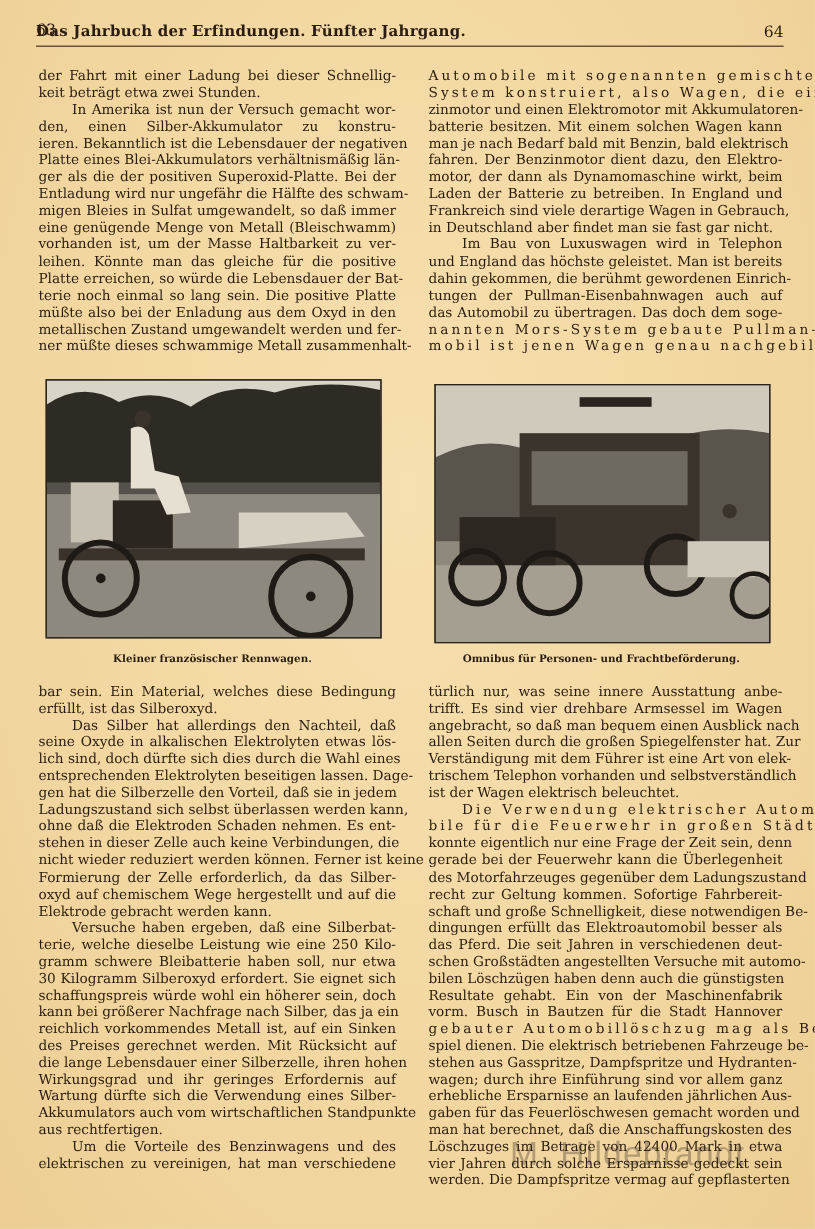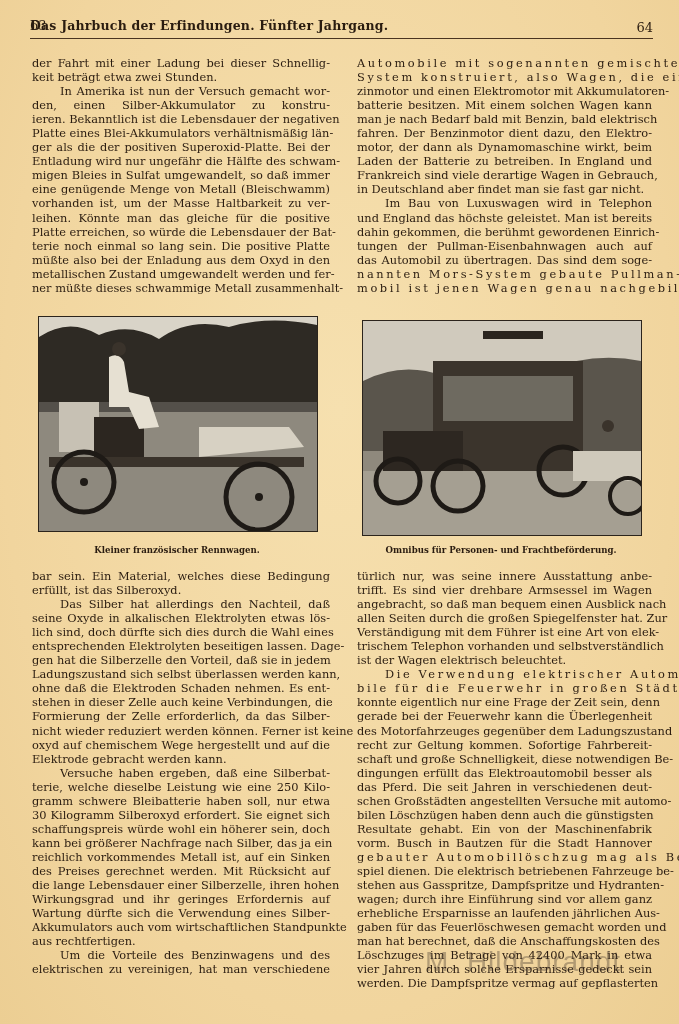--- a/index.html
+++ b/index.html
@@ -99,21 +99,21 @@
       <span class="line">man je nach Bedarf bald mit Benzin, bald elektrisch</span>
       <span class="line">fahren. Der Benzinmotor dient dazu, den Elektro-</span>
       <span class="line">motor, der dann als Dynamomaschine wirkt, beim</span>
       <span class="line">Laden der Batterie zu betreiben. In England und</span>
       <span class="line">Frankreich sind viele derartige Wagen in Gebrauch,</span>
       <span class="line last">in Deutschland aber findet man sie fast gar nicht.</span>
       <span class="line ind">Im Bau von Luxuswagen wird in Telephon</span>
       <span class="line">und England das höchste geleistet. Man ist bereits</span>
       <span class="line">dahin gekommen, die berühmt gewordenen Einrich-</span>
       <span class="line">tungen der Pullman-Eisenbahnwagen auch auf</span>
-      <span class="line">das Automobil zu übertragen. Das sind dem soge-</span>
+      <span class="line">das Automobil zu übertragen. Das doch dem soge-</span>
       <span class="line spaced">nannten Mors-System gebaute Pullman-Auto-</span>
       <span class="line last spaced">mobil ist jenen Wagen genau nachgebildet, na-</span>
     </div>
 
   <div class="figure fig-left">
     <svg viewBox="0 0 278 214" preserveAspectRatio="none">
       <rect x="0" y="0" width="278" height="214" fill="#9a9488"></rect>
       <rect x="0" y="0" width="278" height="30" fill="#d9d4c8"></rect>
       <path d="M0 20 Q30 0 60 18 Q90 5 120 22 Q150 0 190 10 Q230 -2 278 8 L278 90 L0 90 Z" fill="#2e2a24"></path>
       <rect x="0" y="85" width="278" height="10" fill="#54504a"></rect>
@@ -156,22 +156,22 @@
       <span class="line">bar sein. Ein Material, welches diese Bedingung</span>
       <span class="line last">erfüllt, ist das Silberoxyd.</span>
       <span class="line ind">Das Silber hat allerdings den Nachteil, daß</span>
       <span class="line">seine Oxyde in alkalischen Elektrolyten etwas lös-</span>
       <span class="line">lich sind, doch dürfte sich dies durch die Wahl eines</span>
       <span class="line">entsprechenden Elektrolyten beseitigen lassen. Dage-</span>
       <span class="line">gen hat die Silberzelle den Vorteil, daß sie in jedem</span>
       <span class="line">Ladungszustand sich selbst überlassen werden kann,</span>
       <span class="line">ohne daß die Elektroden Schaden nehmen. Es ent-</span>
       <span class="line">stehen in dieser Zelle auch keine Verbindungen, die</span>
+      <span class="line">nicht wieder reduziert werden können. Ferner ist keine</span>
       <span class="line">Formierung der Zelle erforderlich, da das Silber-</span>
-      <span class="line">nicht wieder reduziert werden können. Ferner ist keine</span>
       <span class="line">oxyd auf chemischem Wege hergestellt und auf die</span>
       <span class="line last">Elektrode gebracht werden kann.</span>
       <span class="line ind">Versuche haben ergeben, daß eine Silberbat-</span>
       <span class="line">terie, welche dieselbe Leistung wie eine 250 Kilo-</span>
       <span class="line">gramm schwere Bleibatterie haben soll, nur etwa</span>
       <span class="line">30 Kilogramm Silberoxyd erfordert. Sie eignet sich</span>
       <span class="line">schaffungspreis würde wohl ein höherer sein, doch</span>
       <span class="line">kann bei größerer Nachfrage nach Silber, das ja ein</span>
       <span class="line">reichlich vorkommendes Metall ist, auf ein Sinken</span>
       <span class="line">des Preises gerechnet werden. Mit Rücksicht auf</span>

